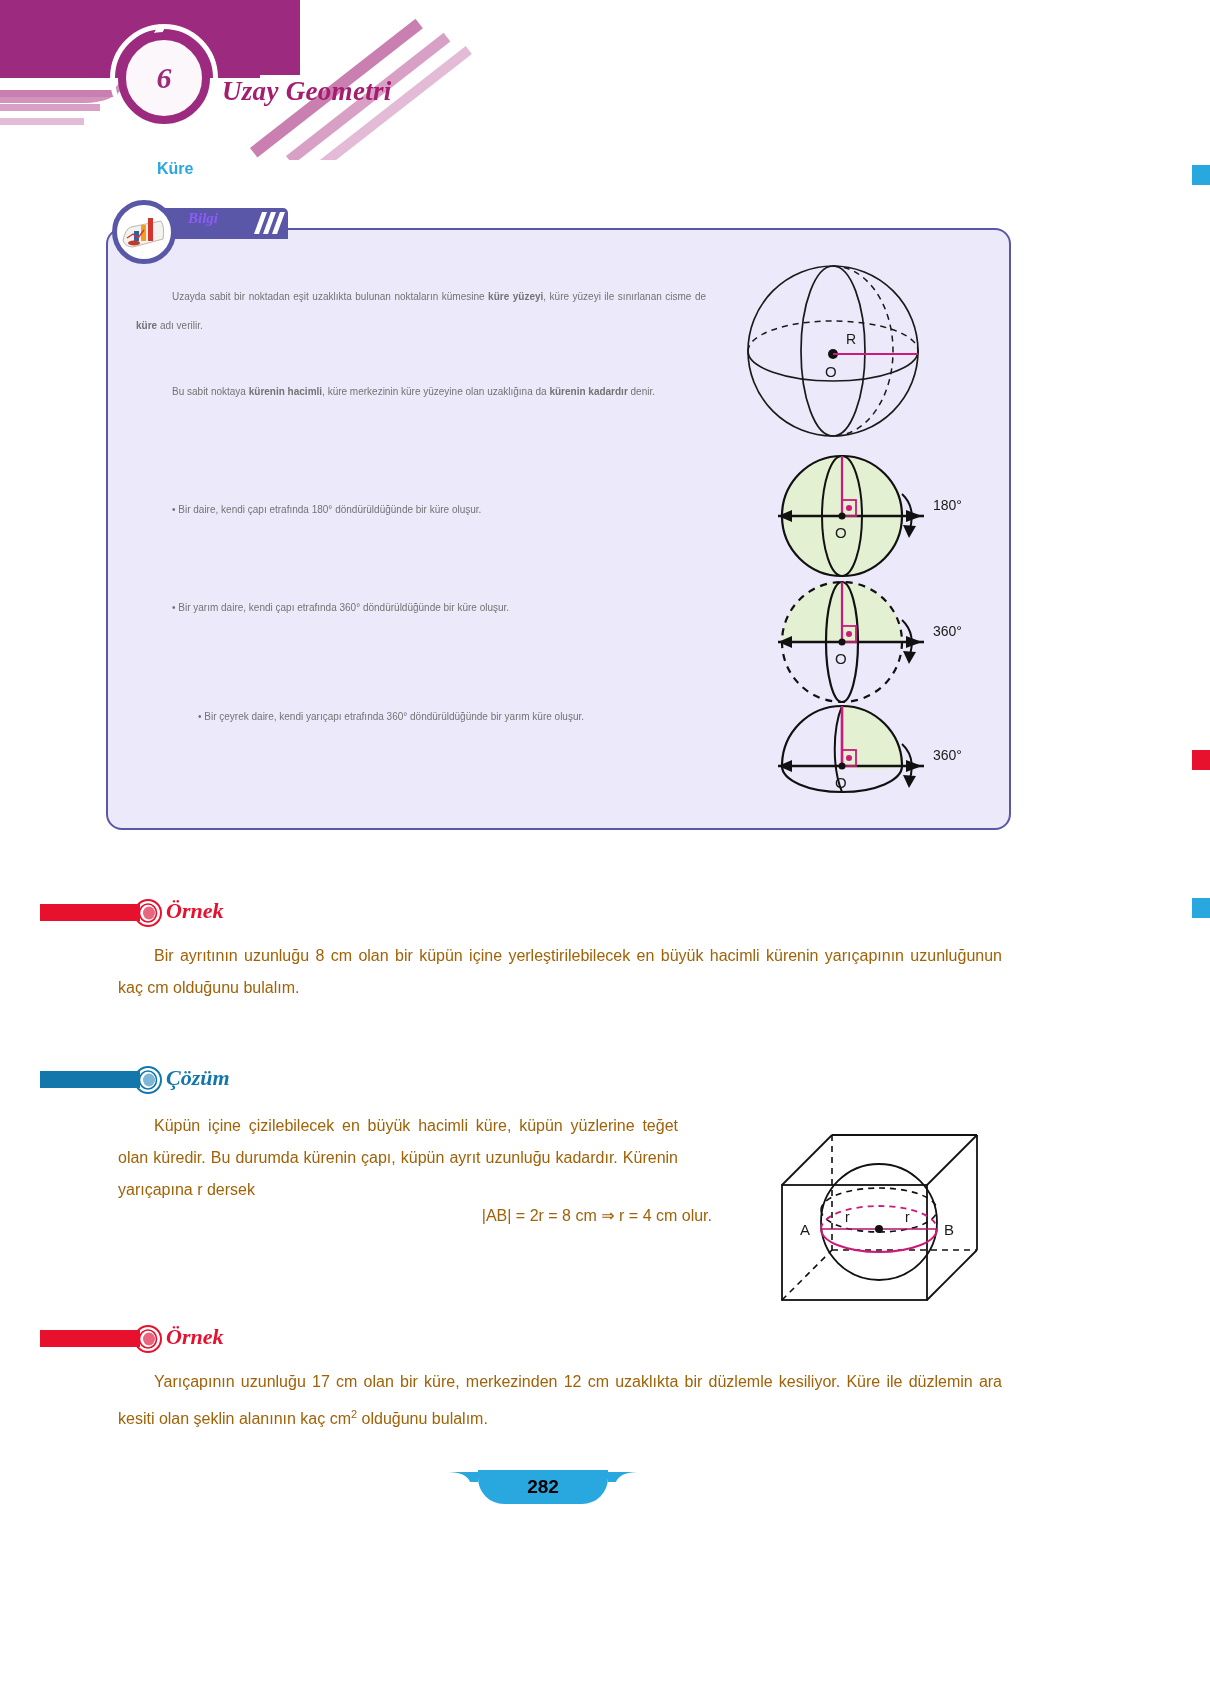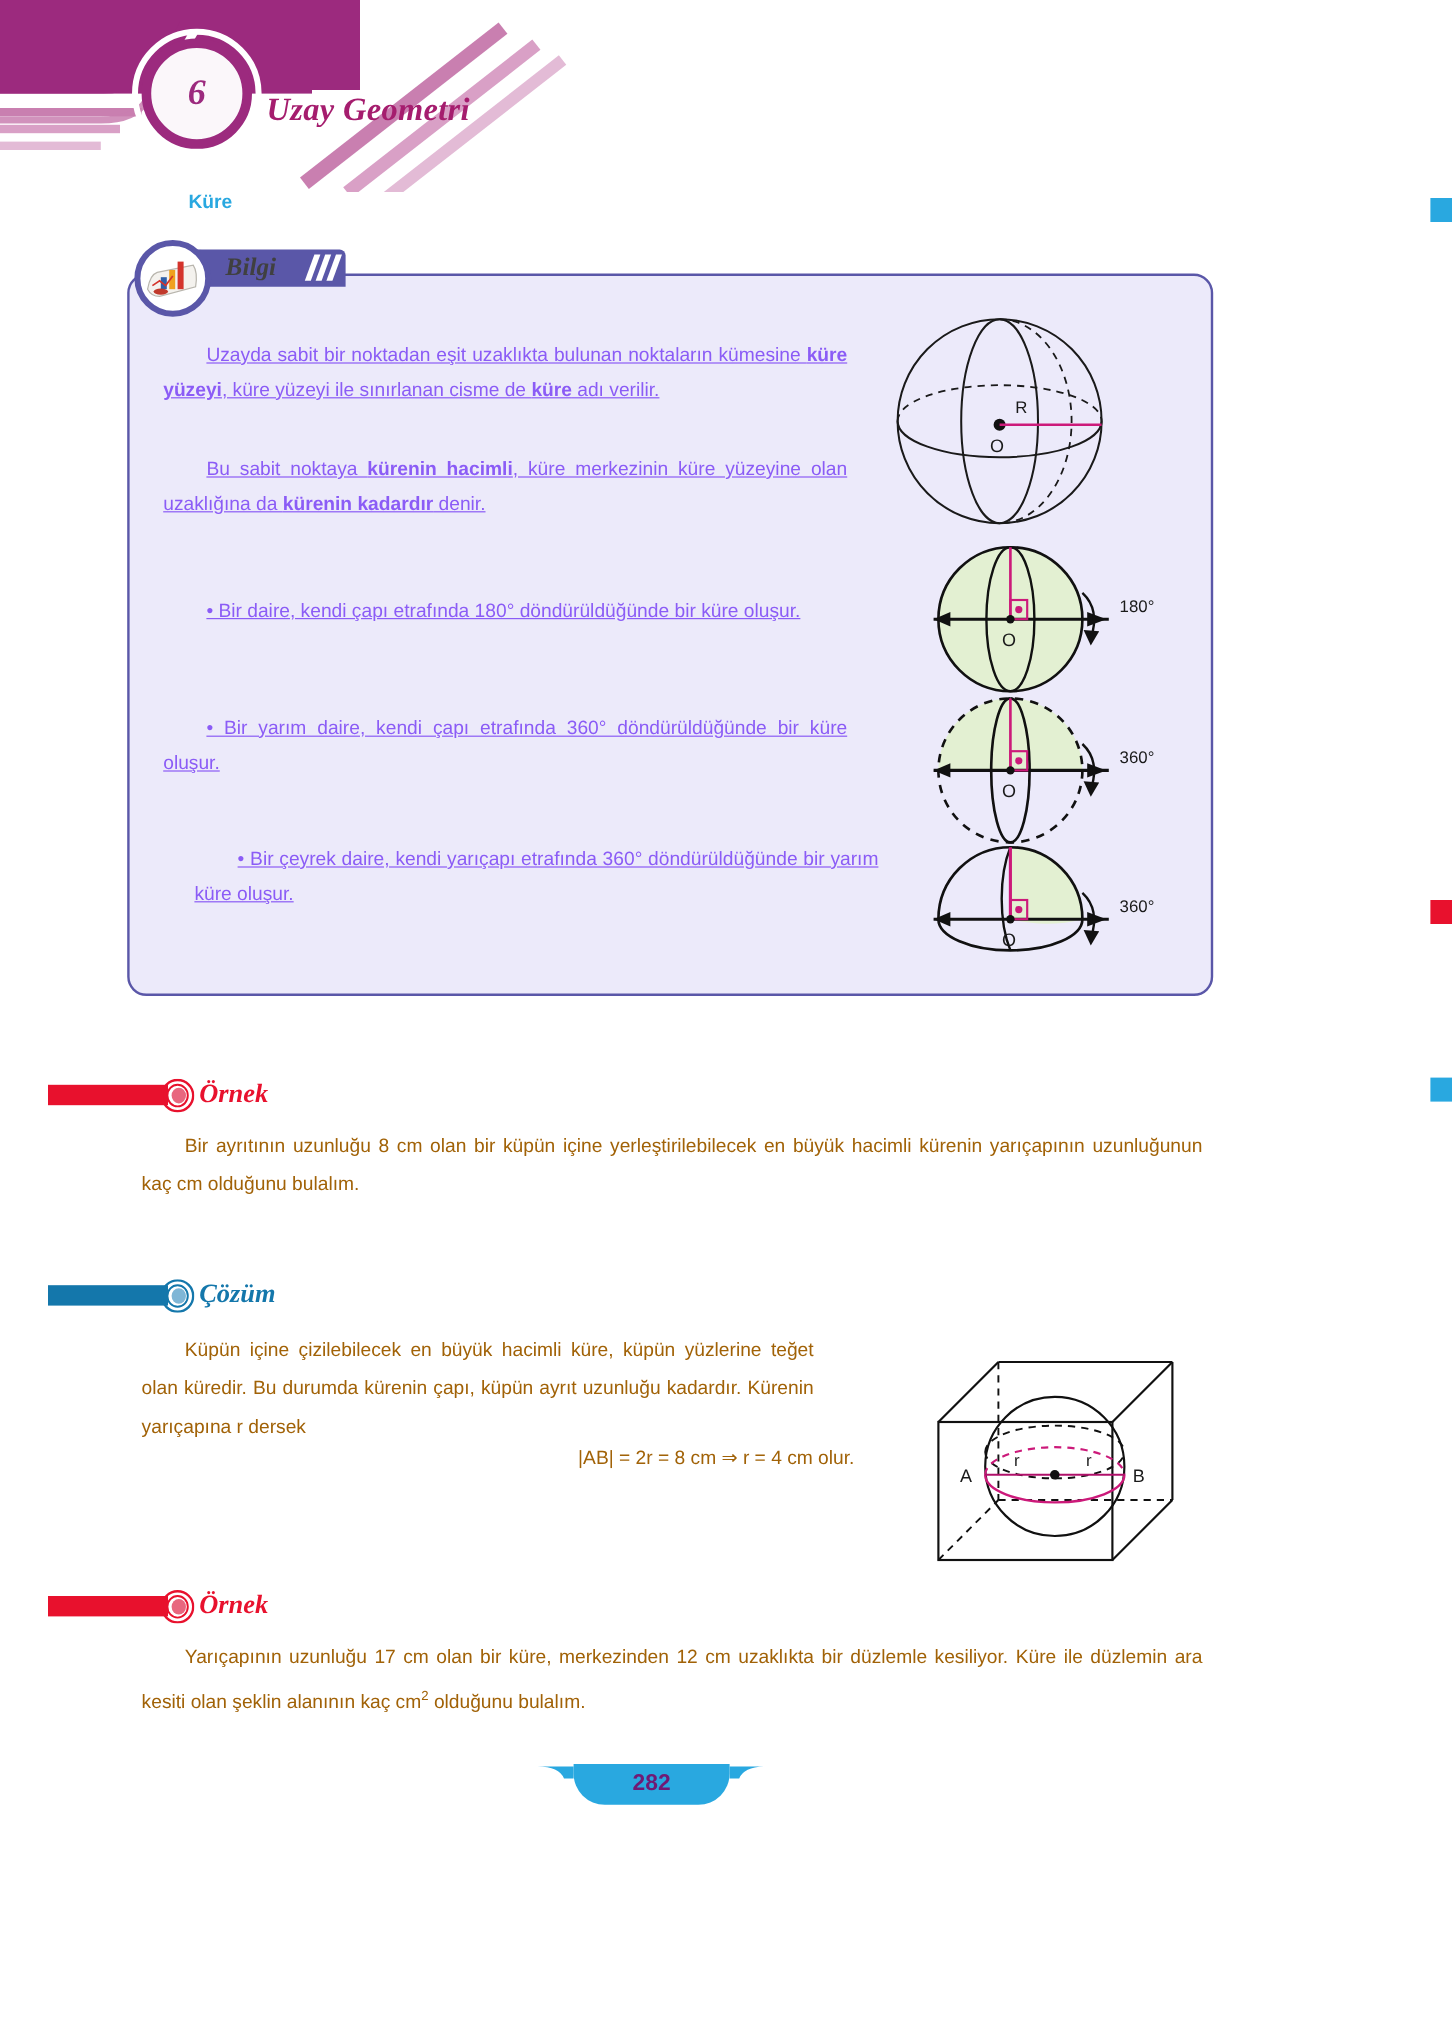--- a/index.html
+++ b/index.html
@@ -134,22 +134,22 @@
     background: #5a57a8;
     z-index: 6;
     clip-path: polygon(40% 0, 100% 0, 100% 100%, 0 100%);
   }
   .bilgi-label {
     position: absolute;
     left: 188px; top: 210px;
     font-family: "Liberation Serif", serif;
     font-style: italic;
     font-weight: bold;
-    font-size: 21px;
-    color: #404040;
+    font-size: 15px;
+    color: #8b5cf6;
     z-index: 8;
   }
   .bilgi-slashes {
     position: absolute;
     left: 258px; top: 212px;
     z-index: 8;
   }
   .bilgi-slashes span {
     display: inline-block;
     width: 5px; height: 22px;
@@ -166,25 +166,24 @@
     border: 5px solid #5a57a8;
     box-sizing: border-box;
     z-index: 9;
     overflow: hidden;
   }
 
   .bilgi-text {
     position: absolute;
     left: 136px;
     width: 570px;
-    font-size: 16px;
+    font-size: 10px;
     line-height: 29px;
-    color: #8b5cf6;
+    color: #737373;
     text-align: justify;
-    text-decoration: underline;
   }
   .bilgi-text b { font-weight: bold; }
 
   
   .diagram {
     position: absolute;
   }
 
   
   .ex-header { position: absolute; height: 30px; }
@@ -223,21 +222,21 @@
     width: 130px; height: 42px;
   }
   .page-num {
     position: absolute;
     left: 0; top: 0;
     width: 130px; height: 34px;
     text-align: center;
     line-height: 34px;
     font-size: 19px;
     font-weight: bold;
-    color: #701a75;
+    color: #000000;
     background: #29a8e0;
     border-bottom-left-radius: 26px;
     border-bottom-right-radius: 26px;
   }
 </style>
 </head>
 <body>
 
 <div class="header-banner">
   <div class="banner-main"></div>

